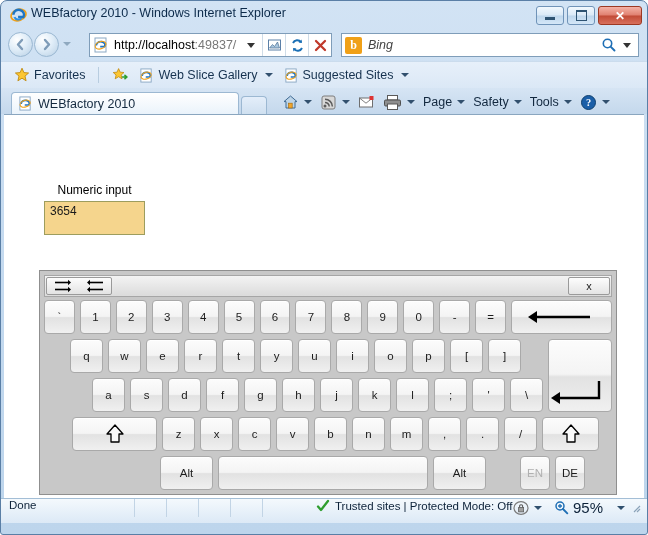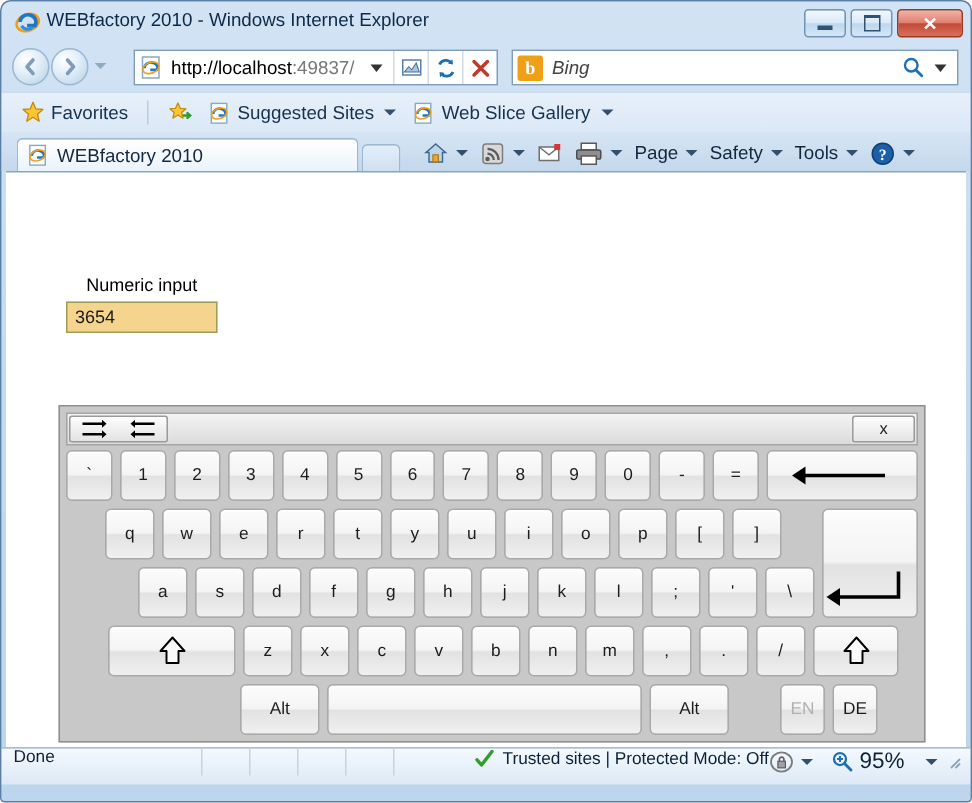--- a/index.html
+++ b/index.html
@@ -264,21 +264,21 @@
   .field-label {
     font-size: 12px;
     color: #000;
     text-align: center;
     margin-bottom: 4px;
   }
   .wf-input {
     background: #f5d58d;
     border: 1px solid #9d9d5e;
     box-sizing: border-box;
-    height: 21px;
+    height: 34px;
     font-size: 12px;
     color: #1a1a1a;
     padding: 0 5px;
     line-height: 19px;
     font-family: "Liberation Sans", sans-serif;
     position: relative;
   }
   .wf-input.focused {
     border: 2px solid #7c8f5b;
   }
@@ -502,30 +502,30 @@
         <path d="M6.6 1.6 L8.2 5.2 L12 5.5 L9.1 8 L10 11.8 L6.6 9.7 L3.2 11.8 L4.1 8 L1.2 5.5 L5 5.2 Z" fill="#fcc632" stroke="#c08a10" stroke-width="0.8" stroke-linejoin="round"></path>
         <path d="M10.5 10 L14.5 10 M13 8.4 L14.8 10 L13 11.6" stroke="#2f9e2f" stroke-width="1.6" fill="none" stroke-linecap="round"></path>
       </svg>
     </div>
     <div class="fav-item">
       <svg width="15" height="15" viewBox="0 0 16 16">
         <rect x="2" y="1" width="11" height="14" fill="#ffffff" stroke="#8aa8c4"></rect>
         <path d="M3.5 8.5 A4.3 3.3 0 1 1 11.5 9.6 L7.2 9.6" fill="none" stroke="#1f76c4" stroke-width="1.8"></path>
         <ellipse cx="7.6" cy="8.2" rx="5.6" ry="3.6" fill="none" stroke="#f0a017" stroke-width="1.1" transform="rotate(-20 7.6 8.2)"></ellipse>
       </svg>
-      <span>Suggested Sites</span>
+      <span>Web Slice Gallery</span>
       <span class="caret-down-sm"></span>
     </div>
     <div class="fav-item">
       <svg width="15" height="15" viewBox="0 0 16 16">
         <rect x="2" y="1" width="11" height="14" fill="#ffffff" stroke="#8aa8c4"></rect>
         <path d="M3.5 8.5 A4.3 3.3 0 1 1 11.5 9.6 L7.2 9.6" fill="none" stroke="#1f76c4" stroke-width="1.8"></path>
         <ellipse cx="7.6" cy="8.2" rx="5.6" ry="3.6" fill="none" stroke="#f0a017" stroke-width="1.1" transform="rotate(-20 7.6 8.2)"></ellipse>
       </svg>
-      <span>Web Slice Gallery</span>
+      <span>Suggested Sites</span>
       <span class="caret-down-sm"></span>
     </div>
   </div>
 
   <div id="tabrow">
     <div id="tab-active">
       <svg width="15" height="15" viewBox="0 0 16 16">
         <rect x="2" y="1" width="11" height="14" fill="#ffffff" stroke="#8aa8c4"></rect>
         <path d="M3.5 8.5 A4.3 3.3 0 1 1 11.5 9.6 L7.2 9.6" fill="none" stroke="#1f76c4" stroke-width="1.8"></path>
         <ellipse cx="7.6" cy="8.2" rx="5.6" ry="3.6" fill="none" stroke="#f0a017" stroke-width="1.1" transform="rotate(-20 7.6 8.2)"></ellipse>

